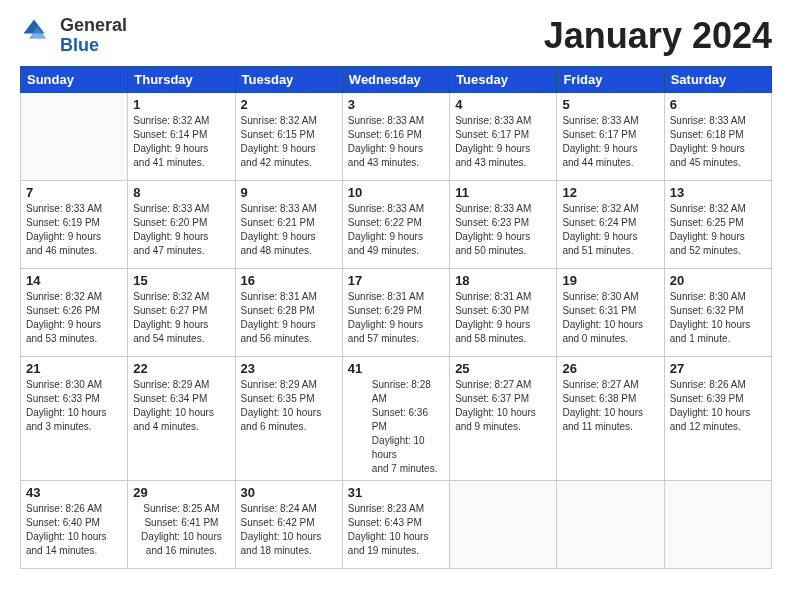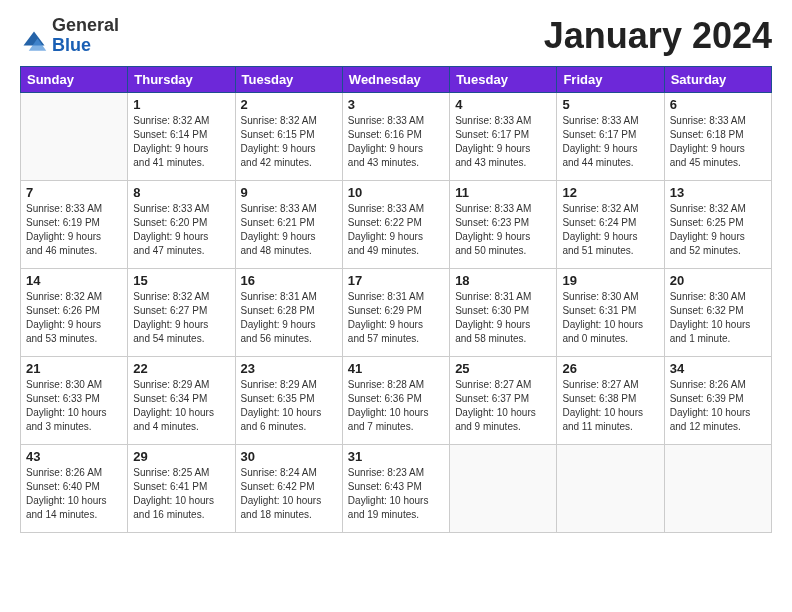--- a/index.html
+++ b/index.html
@@ -15,22 +15,22 @@
       padding: 16px 20px 10px 20px;
     }
     .header {
       display: flex;
       align-items: flex-start;
       justify-content: space-between;
       margin-bottom: 10px;
     }
     .logo {
       display: flex;
-      align-items: flex-end;
-      gap: 4px;
+      align-items: flex-start;
+      gap: 12px;
     }
     .logo-text {
       display: flex;
       flex-direction: column;
       line-height: 1.1;
     }
     .logo-general {
       font-size: 18px;
       font-weight: bold;
       color: #333;
@@ -56,21 +56,21 @@
     .subtitle {
       font-size: 15px;
       color: #555;
     }
     .calendar {
       width: 100%;
       border-collapse: collapse;
       border: 1px solid #ccc;
     }
     .calendar th {
-      background-color: #6d28d9;
+      background-color: #1d4ed8;
       color: #fff;
       font-size: 13px;
       font-weight: bold;
       padding: 5px 6px;
       border: 1px solid #1e4f8f;
       text-align: left;
     }
     .calendar td {
       border: 1px solid #ccc;
       vertical-align: top;
@@ -297,58 +297,58 @@
           </td>
           <td>
             <div class="day-number">23</div>
             <div class="day-info" style="white-space: pre-line;">Sunrise: 8:29 AM
 Sunset: 6:35 PM
 Daylight: 10 hours
 and 6 minutes.</div>
           </td>
           <td>
             <div class="day-number">41</div>
-            <div class="day-info" style="white-space: pre-line;">Sunrise: 8:28 AM
+            <div class="day-info" style="white-space: pre-line; margin-left: 24px;">Sunrise: 8:28 AM
 Sunset: 6:36 PM
 Daylight: 10 hours
 and 7 minutes.</div>
           </td>
           <td>
             <div class="day-number">25</div>
             <div class="day-info" style="white-space: pre-line;">Sunrise: 8:27 AM
 Sunset: 6:37 PM
 Daylight: 10 hours
 and 9 minutes.</div>
           </td>
           <td>
             <div class="day-number">26</div>
             <div class="day-info" style="white-space: pre-line;">Sunrise: 8:27 AM
 Sunset: 6:38 PM
 Daylight: 10 hours
 and 11 minutes.</div>
           </td>
           <td>
-            <div class="day-number">34</div>
+            <div class="day-number">27</div>
             <div class="day-info" style="white-space: pre-line;">Sunrise: 8:26 AM
 Sunset: 6:39 PM
 Daylight: 10 hours
 and 12 minutes.</div>
           </td>
         </tr>
         <tr class="week-row">
           <td>
             <div class="day-number">43</div>
             <div class="day-info" style="white-space: pre-line;">Sunrise: 8:26 AM
 Sunset: 6:40 PM
 Daylight: 10 hours
 and 14 minutes.</div>
           </td>
           <td>
             <div class="day-number">29</div>
-            <div class="day-info" style="white-space: pre-line;">Sunrise: 8:25 AM
+            <div class="day-info" style="white-space: pre-line; text-align: center;">Sunrise: 8:25 AM
 Sunset: 6:41 PM
 Daylight: 10 hours
 and 16 minutes.</div>
           </td>
           <td>
             <div class="day-number">30</div>
             <div class="day-info" style="white-space: pre-line;">Sunrise: 8:24 AM
 Sunset: 6:42 PM
 Daylight: 10 hours
 and 18 minutes.</div>

